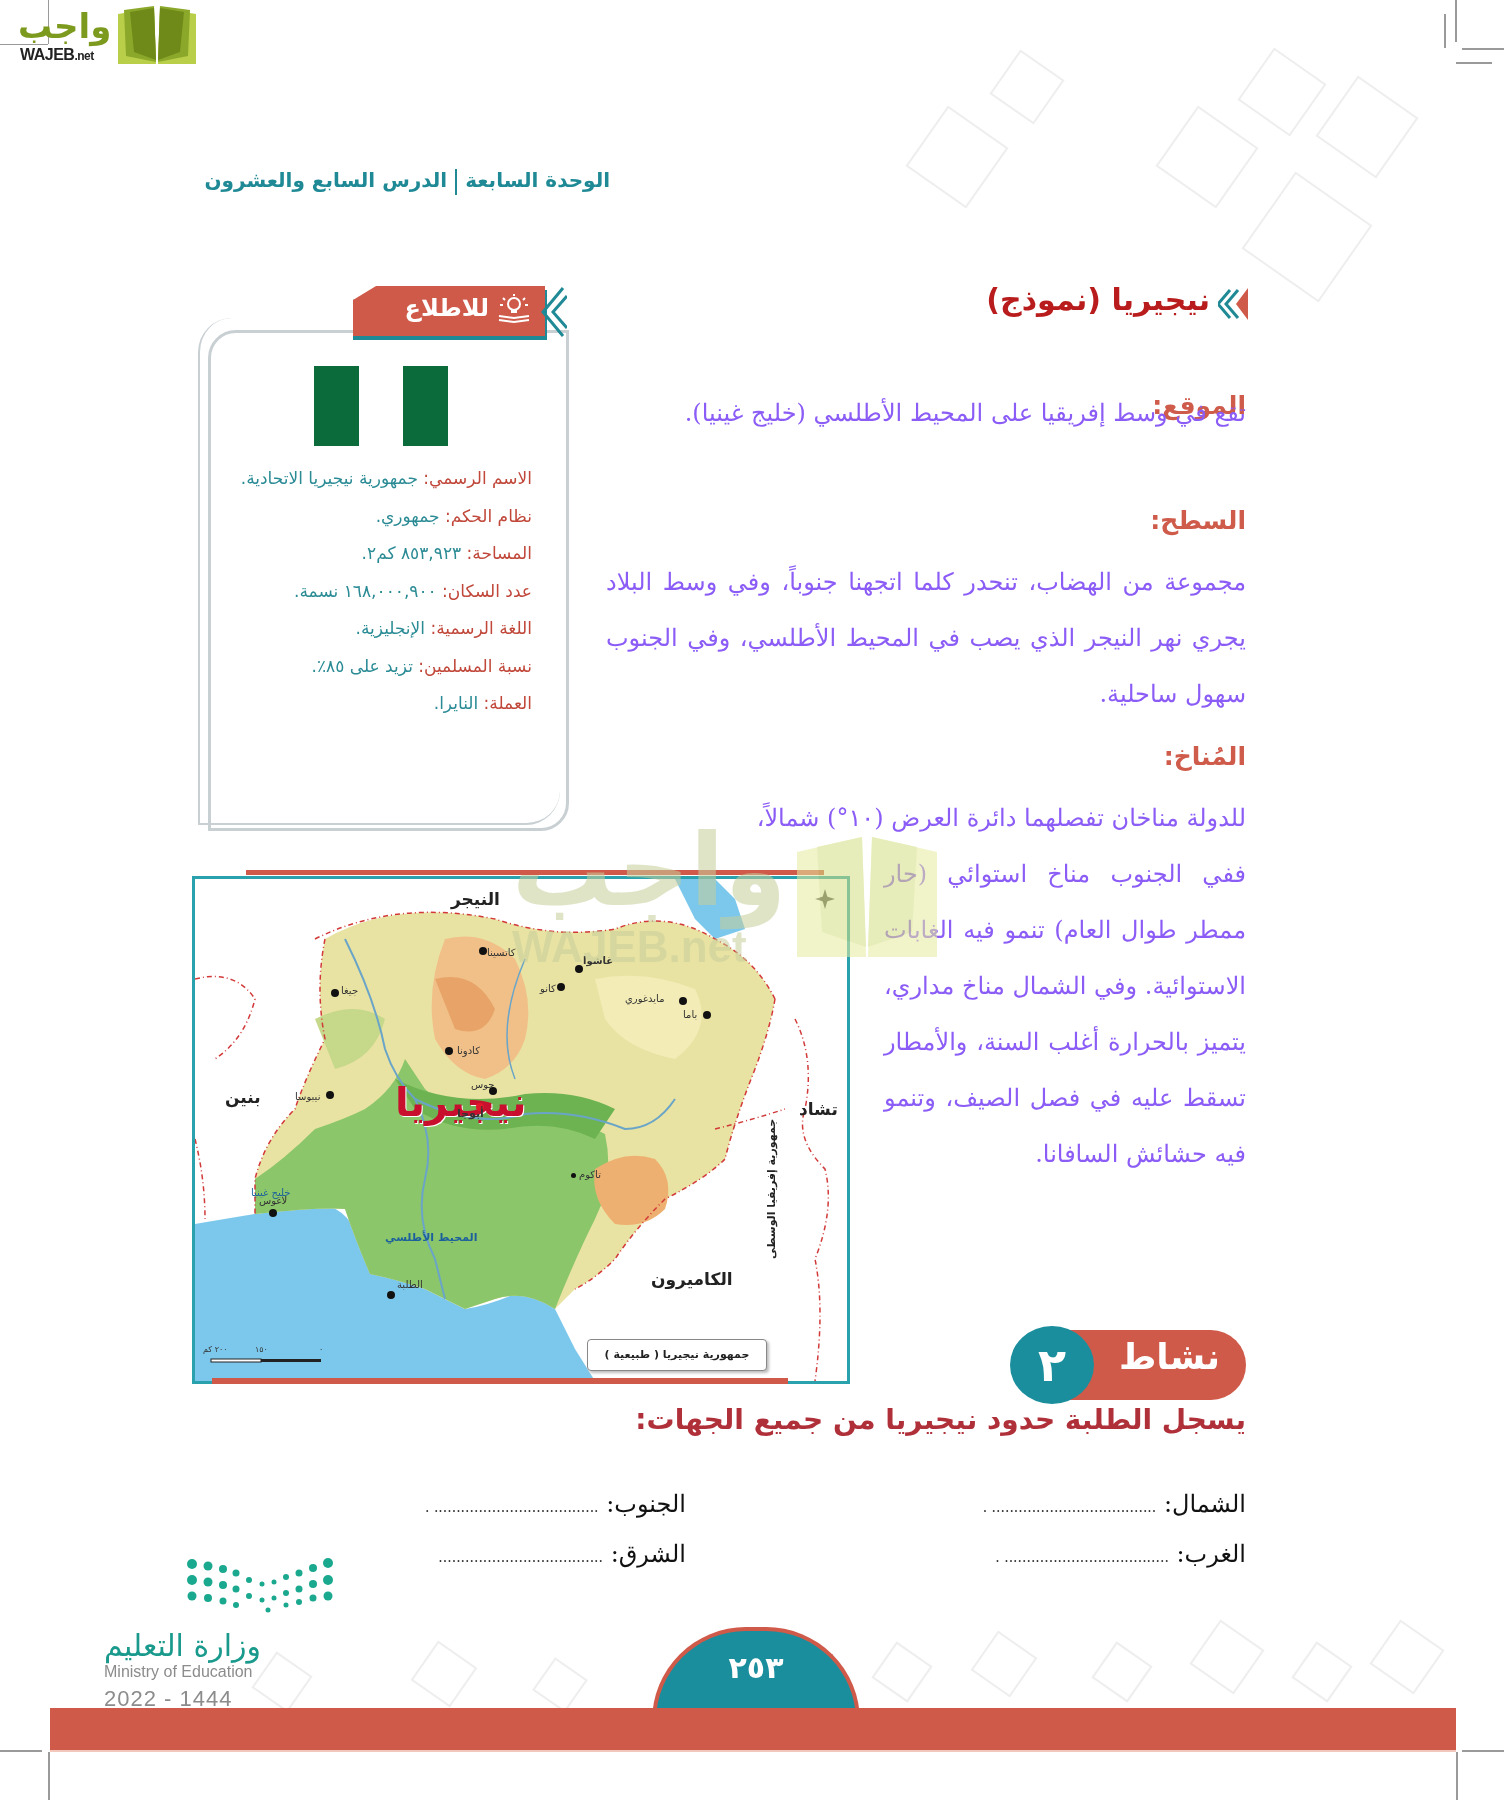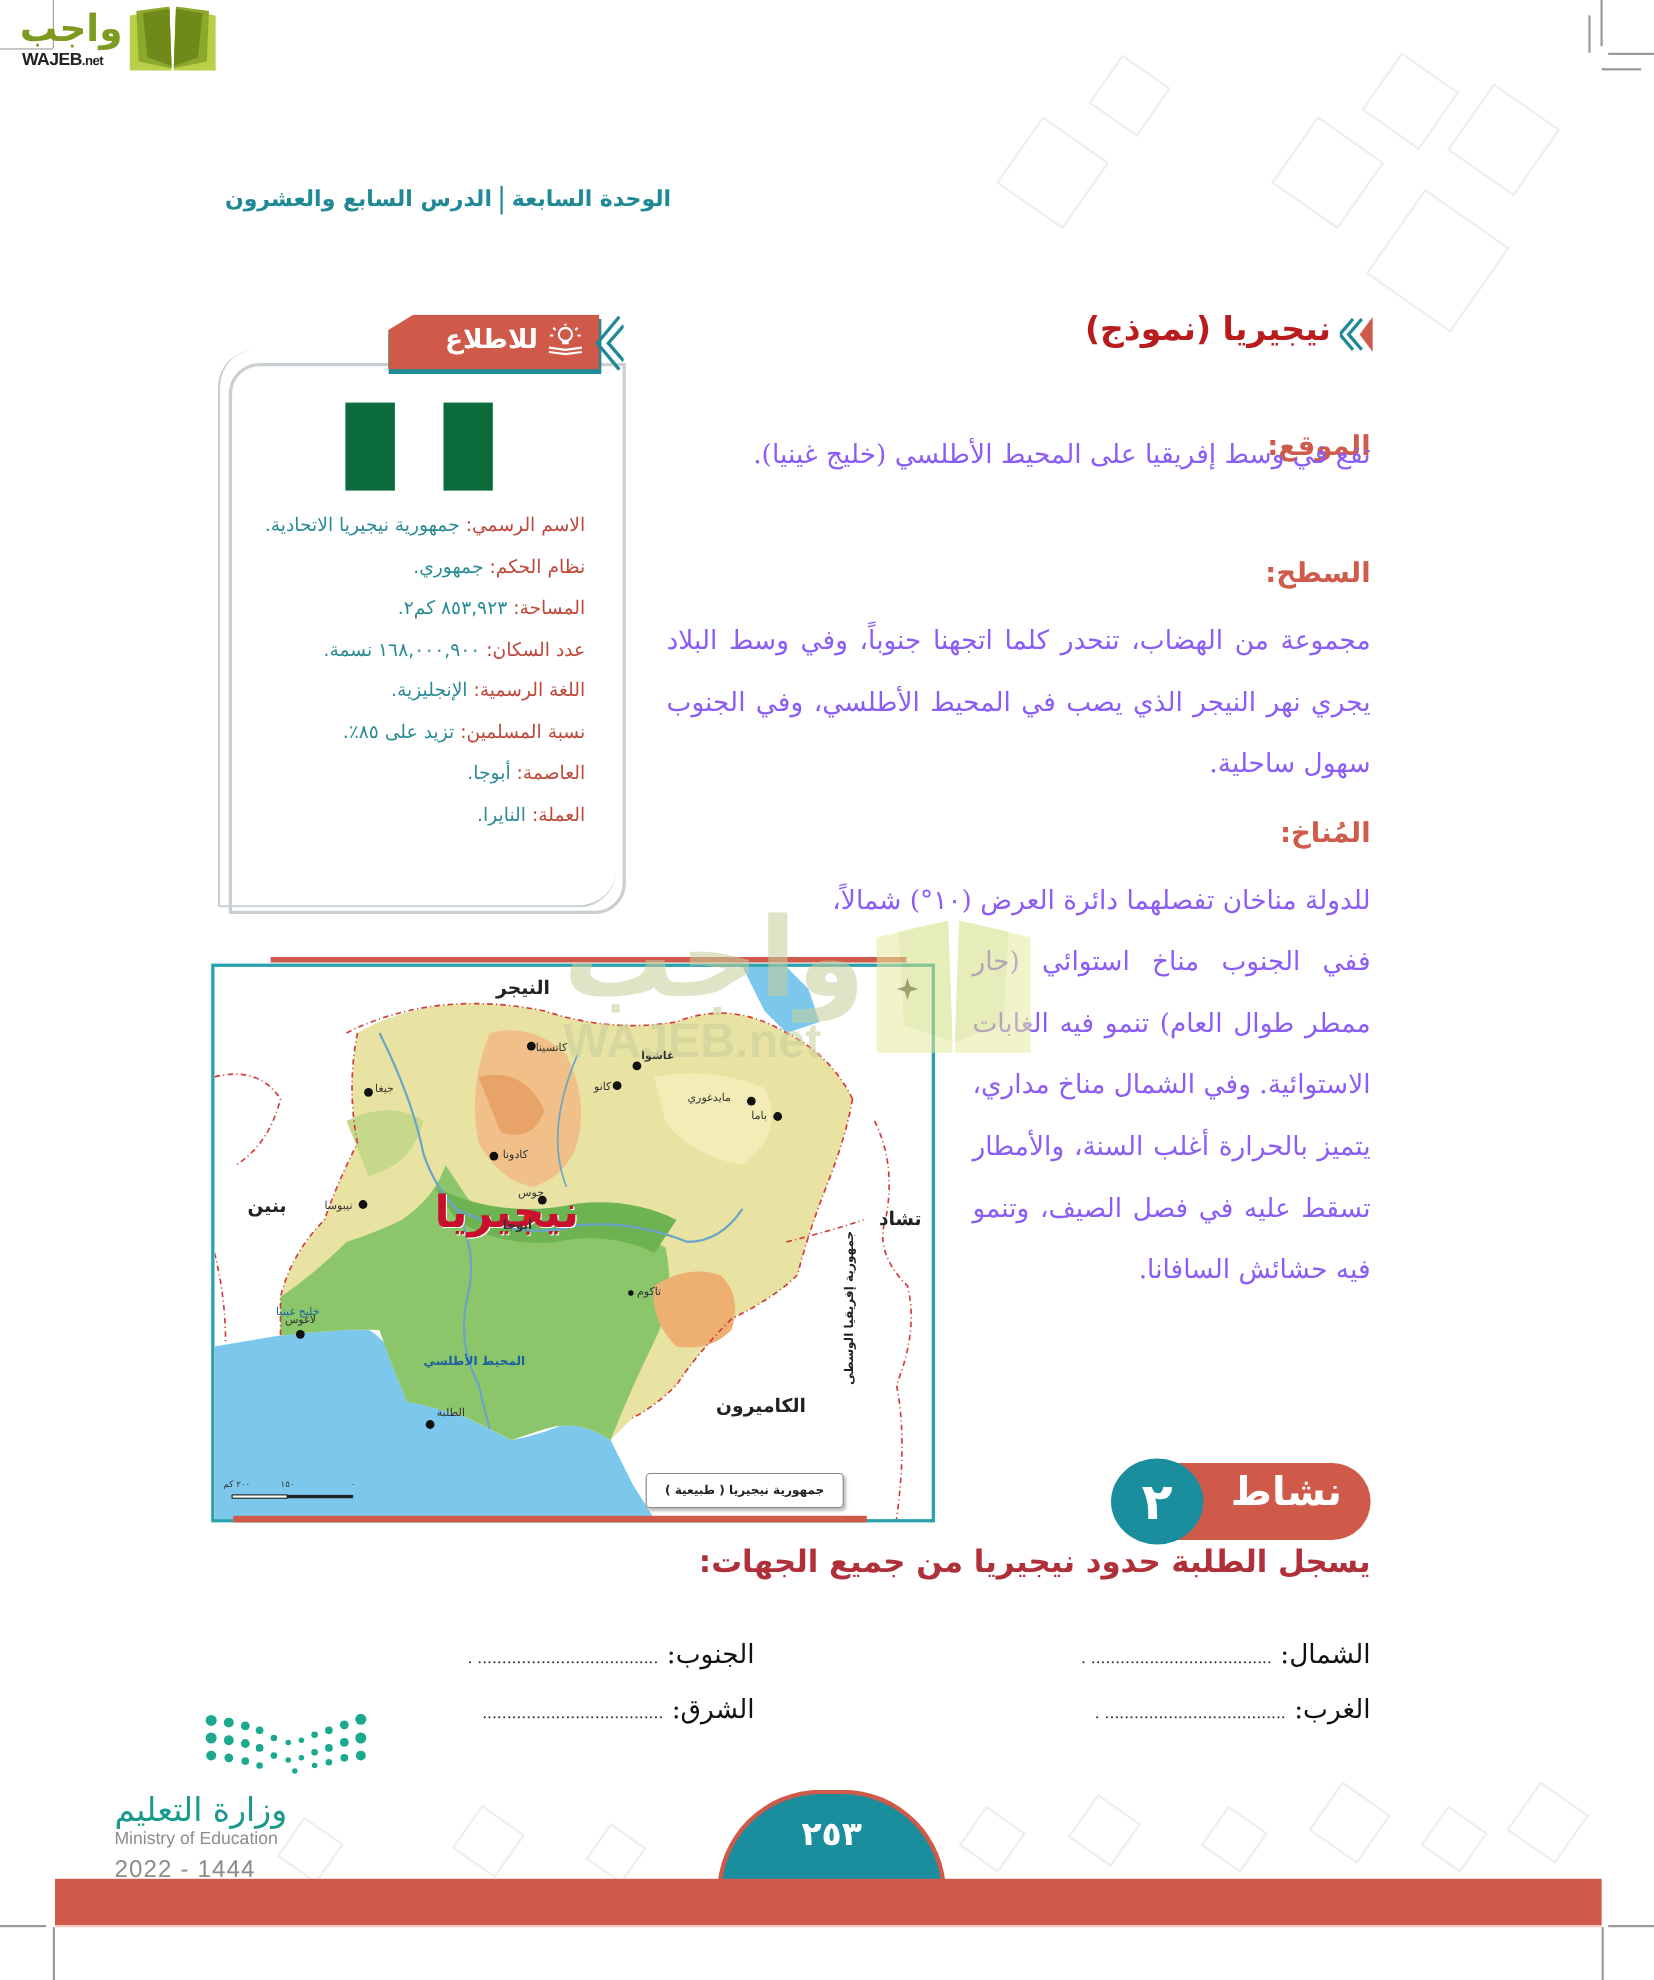--- a/index.html
+++ b/index.html
@@ -167,21 +167,20 @@
   <span style="background:#0b6b3a"></span>
 </div>
 
 <div class="abs info-lines">
   <div><span class="k">الاسم الرسمي:</span> <span class="v">جمهورية نيجيريا الاتحادية.</span></div>
   <div><span class="k">نظام الحكم:</span> <span class="v">جمهوري.</span></div>
   <div><span class="k">المساحة:</span> <span class="v">٨٥٣,٩٢٣ كم٢.</span></div>
   <div><span class="k">عدد السكان:</span> <span class="v">١٦٨,٠٠٠,٩٠٠ نسمة.</span></div>
   <div><span class="k">اللغة الرسمية:</span> <span class="v">الإنجليزية.</span></div>
   <div><span class="k">نسبة المسلمين:</span> <span class="v">تزيد على ٨٥٪.</span></div>
-  <div><span class="k">العاصمة:</span> <span class="v">أبوجا.</span></div>
   <div><span class="k">العملة:</span> <span class="v">النايرا.</span></div>
 </div>
 
 <div class="abs section-title">
   <svg class="title-chev" viewBox="0 0 30 32">
     <polygon points="30,0 30,32 18,16" fill="#d05a4a"></polygon>
     <polyline points="20,2 8,16 20,30" fill="none" stroke="#1f8a95" stroke-width="3"></polyline>
     <polyline points="12,2 0,16 12,30" fill="none" stroke="#1f8a95" stroke-width="3"></polyline>
   </svg>
   <span class="title-text">نيجيريا (نموذج)</span>

